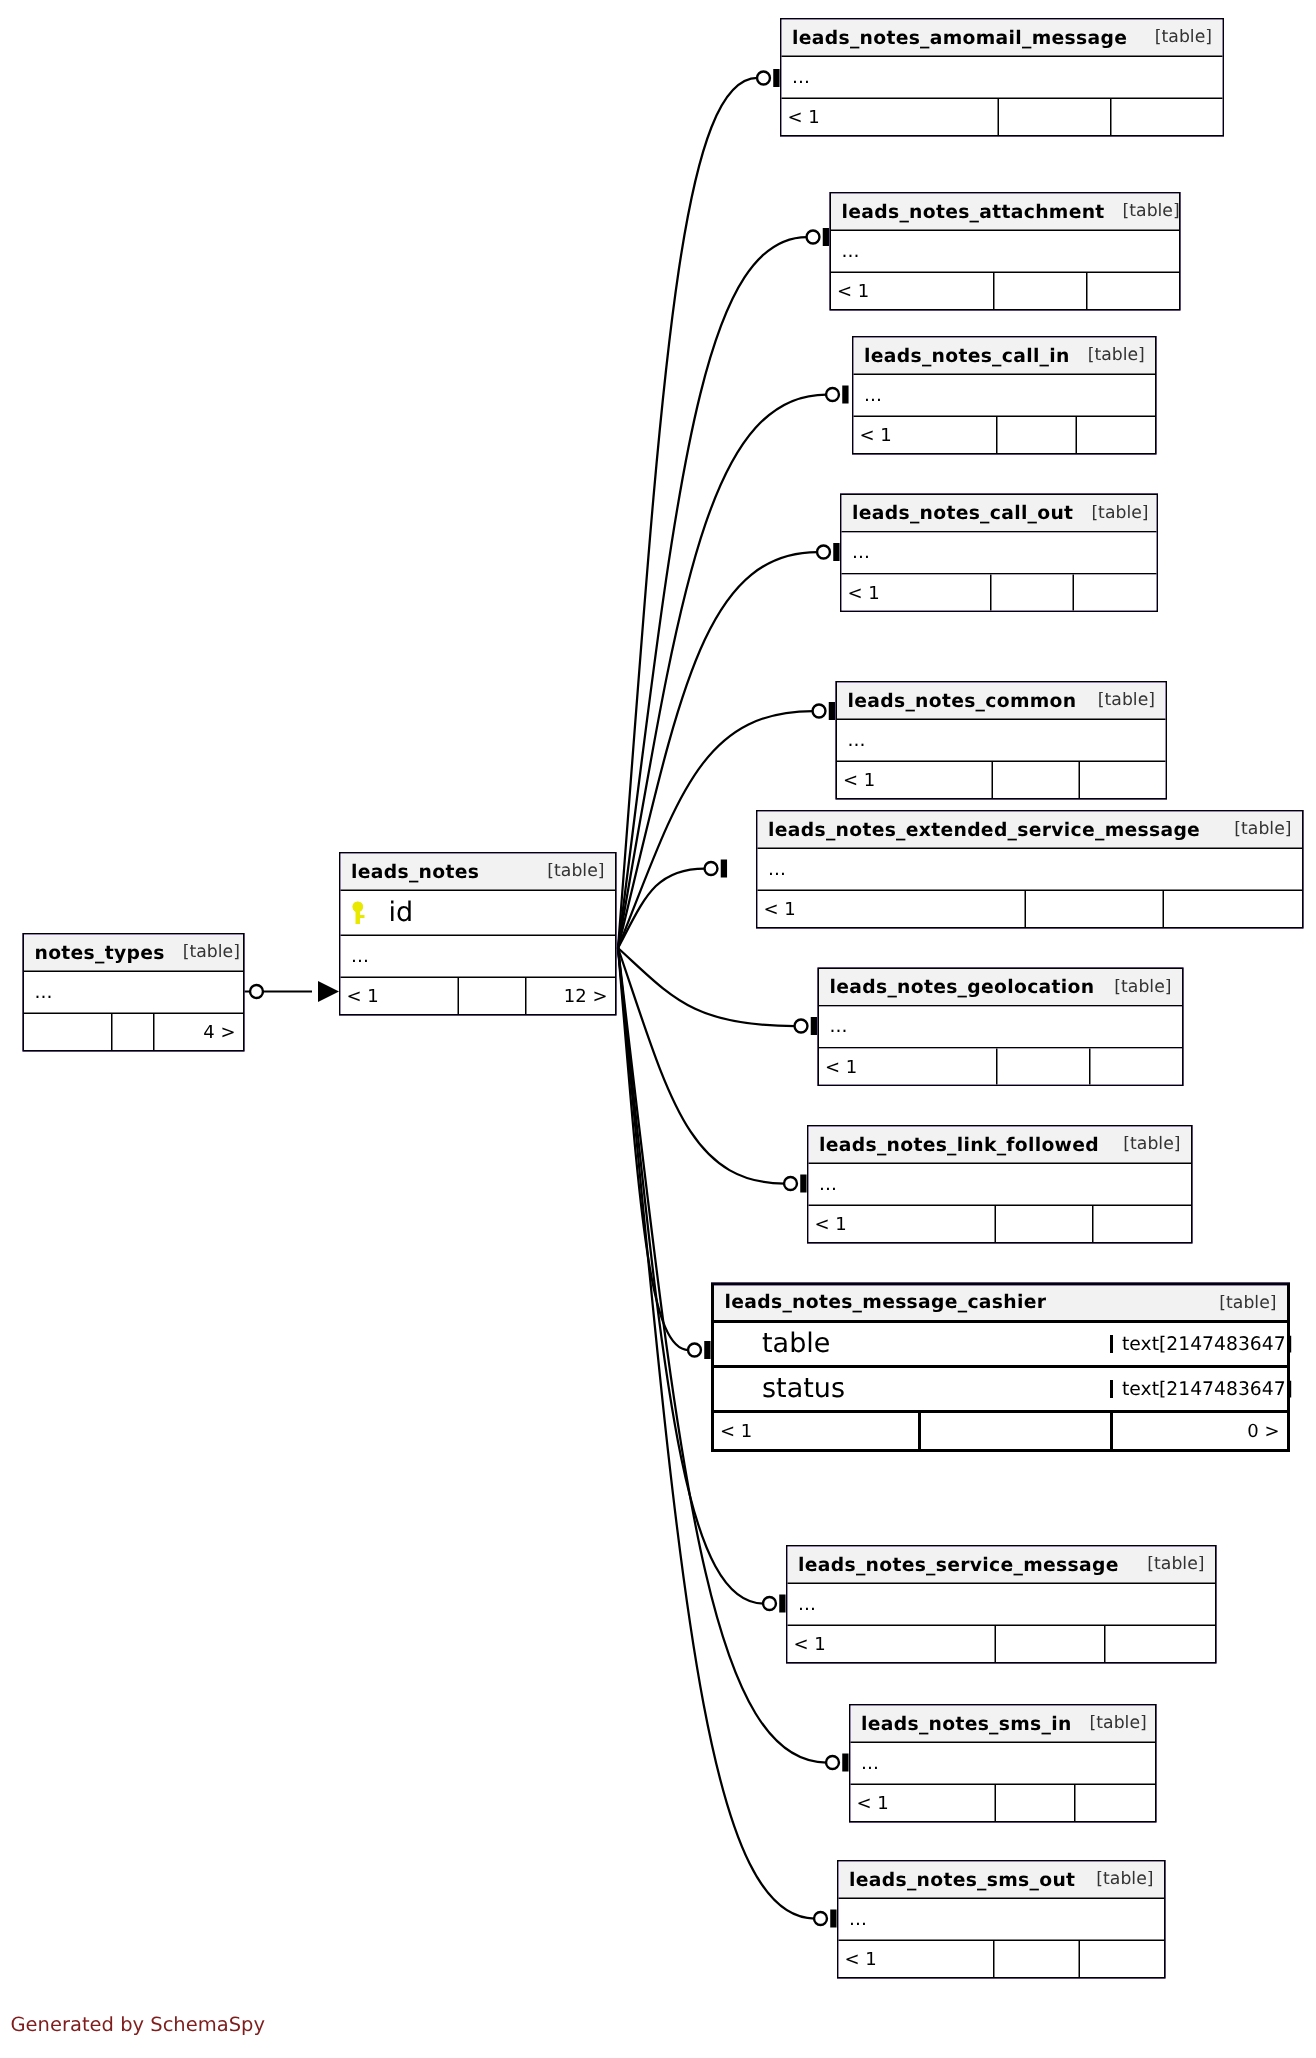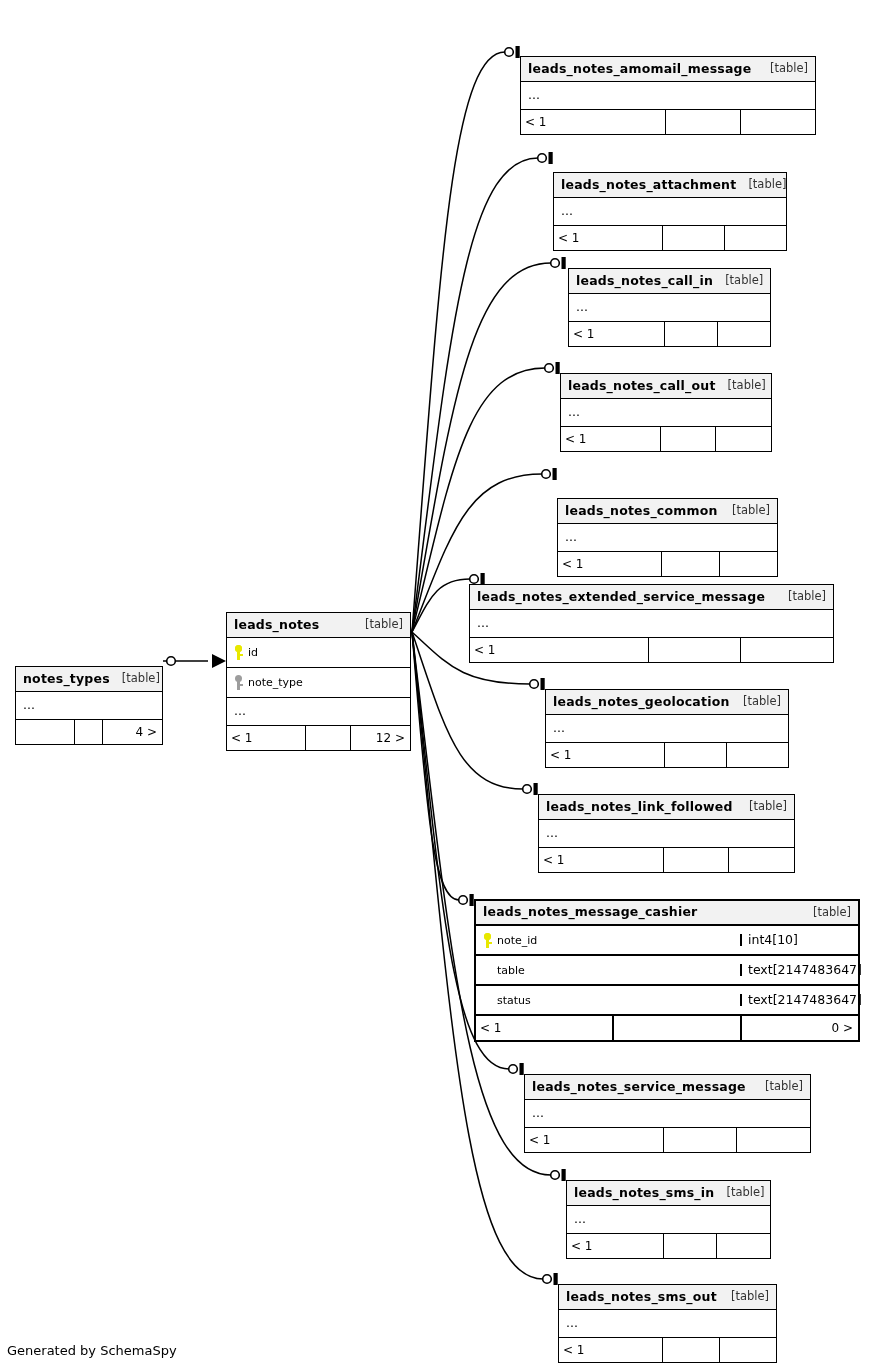--- a/index.html
+++ b/index.html
@@ -12,21 +12,20 @@
   #edges{position:absolute;left:0;top:0;width:877px;height:1372px;pointer-events:none;}
 
   
   .tbl{
     position:absolute;
     box-sizing:border-box;
     background:#6d28d9;
     border:1px solid #000000;
     font-size:12.5px;
     line-height:1;
-    margin-top:44px;
   }
   .tbl.thick{border:2.5px solid #000000;}
 
   .thead{
     display:flex;align-items:center;justify-content:space-between;
     background:#f2f2f2;
     border-bottom:1px solid #000000;
     padding:0 7px;
     height:25px;
     box-sizing:border-box;
@@ -38,22 +37,22 @@
 
   .trow{
     display:flex;align-items:center;
     height:30px;box-sizing:border-box;
     border-bottom:1px solid #000000;
     background:#ffffff;
   }
   .thick > .trow{border-bottom:2px solid #000000;}
   .trow.dots{height:28px;}
   .tcolname{
-    flex:1 1 auto;display:flex;align-items:center;gap:5px;
-    padding-left:7px;overflow:hidden;white-space:nowrap;font-size:11px;
+    flex:1 1 auto;display:flex;align-items:center;gap:16px;
+    padding-left:7px;overflow:hidden;white-space:nowrap;font-size:18px;
   }
   .tcoltype{
     flex:0 0 auto;width:118px;box-sizing:border-box;
     border-left:1px solid #000000;
     padding-left:6px;font-size:12.5px;white-space:nowrap;
   }
   .thick .tcoltype{border-left:2px solid #000000;}
   .dotsTxt{padding-left:7px;font-size:12.5px;color:#000;}
 
   
@@ -72,21 +71,21 @@
   .keyico i{position:absolute;display:block;}
   .keyico i.head{left:1px;top:0;width:7px;height:7px;border-radius:50%;}
   .keyico i.shaft{left:3px;top:5px;width:3px;height:10px;}
   .keyico i.tooth{left:6px;top:9px;width:3px;height:2px;}
   .k-pri i{background:#e8e800;}
   .k-pri i.head{background:#e8e800;box-shadow:inset 0 0 0 1.5px #e8e800;}
   .k-fgn i{background:#9d9d9d;}
 
   .footer-note{
     position:absolute;left:7px;top:1343px;
-    font-size:13px;color:#000000;white-space:nowrap;
+    font-size:13px;color:#7f1d1d;white-space:nowrap;
   }
 </style>
 </head>
 <body>
 
 <div id="canvas">
   <svg id="edges" viewBox="0 0 877 1372" xmlns="http://www.w3.org/2000/svg">
       <g>
         <line x1="163" y1="661" x2="208" y2="661" stroke="#000" stroke-width="1.4"></line>
         <circle cx="171" cy="661" r="4.3" fill="#fff" stroke="#000" stroke-width="1.6"></circle>
@@ -177,31 +176,20 @@
           <div class="tcolname">
             <span class="keyico k-pri">
               <i class="head"></i>
               <i class="shaft"></i>
               <i class="tooth"></i>
             </span>
             <span>id</span>
           </div>
           <div class="tcoltype" style="width: 60px;"></div>
         </div>
-        <div class="trow">
-          <div class="tcolname">
-            <span class="keyico k-fgn">
-              <i class="head"></i>
-              <i class="shaft"></i>
-              <i class="tooth"></i>
-            </span>
-            <span>note_type</span>
-          </div>
-          <div class="tcoltype" style="width: 60px;"></div>
-        </div>
         <div class="trow dots">
           <span class="dotsTxt">...</span>
         </div>
         <div class="tfoot">
           <div class="f1">&lt; 1</div>
           <div class="f2" style="width: 45px;"></div>
           <div class="f3" style="width: 60px;">12 &gt;</div>
         </div>
       </div>
       <div class="tbl" style="left: 520px; top: 12px; width: 296px;">
@@ -267,21 +255,21 @@
         </div>
         <div class="trow dots">
           <span class="dotsTxt">...</span>
         </div>
         <div class="tfoot">
           <div class="f1">&lt; 1</div>
           <div class="f2" style="width: 58px;"></div>
           <div class="f3" style="width: 58px;"></div>
         </div>
       </div>
-      <div class="tbl" style="left: 469px; top: 540px; width: 365px;">
+      <div class="tbl" style="left: 504px; top: 540px; width: 365px;">
         <div class="thead">
           <span class="tname">leads_notes_extended_service_message</span>
           <span class="ttag">[table]</span>
         </div>
         <div class="trow dots">
           <span class="dotsTxt">...</span>
         </div>
         <div class="tfoot">
           <div class="f1">&lt; 1</div>
           <div class="f2" style="width: 92px;"></div>
@@ -313,31 +301,20 @@
         <div class="tfoot">
           <div class="f1">&lt; 1</div>
           <div class="f2" style="width: 65px;"></div>
           <div class="f3" style="width: 66px;"></div>
         </div>
       </div>
       <div class="tbl thick" style="left: 474px; top: 855px; width: 386px;">
         <div class="thead">
           <span class="tname">leads_notes_message_cashier</span>
           <span class="ttag">[table]</span>
-        </div>
-        <div class="trow">
-          <div class="tcolname">
-            <span class="keyico k-pri">
-              <i class="head"></i>
-              <i class="shaft"></i>
-              <i class="tooth"></i>
-            </span>
-            <span>note_id</span>
-          </div>
-          <div class="tcoltype" style="width: 118px;">int4[10]</div>
         </div>
         <div class="trow">
           <div class="tcolname">
             <span class="keyico"></span>
             <span>table</span>
           </div>
           <div class="tcoltype" style="width: 118px;">text[2147483647]</div>
         </div>
         <div class="trow">
           <div class="tcolname">

